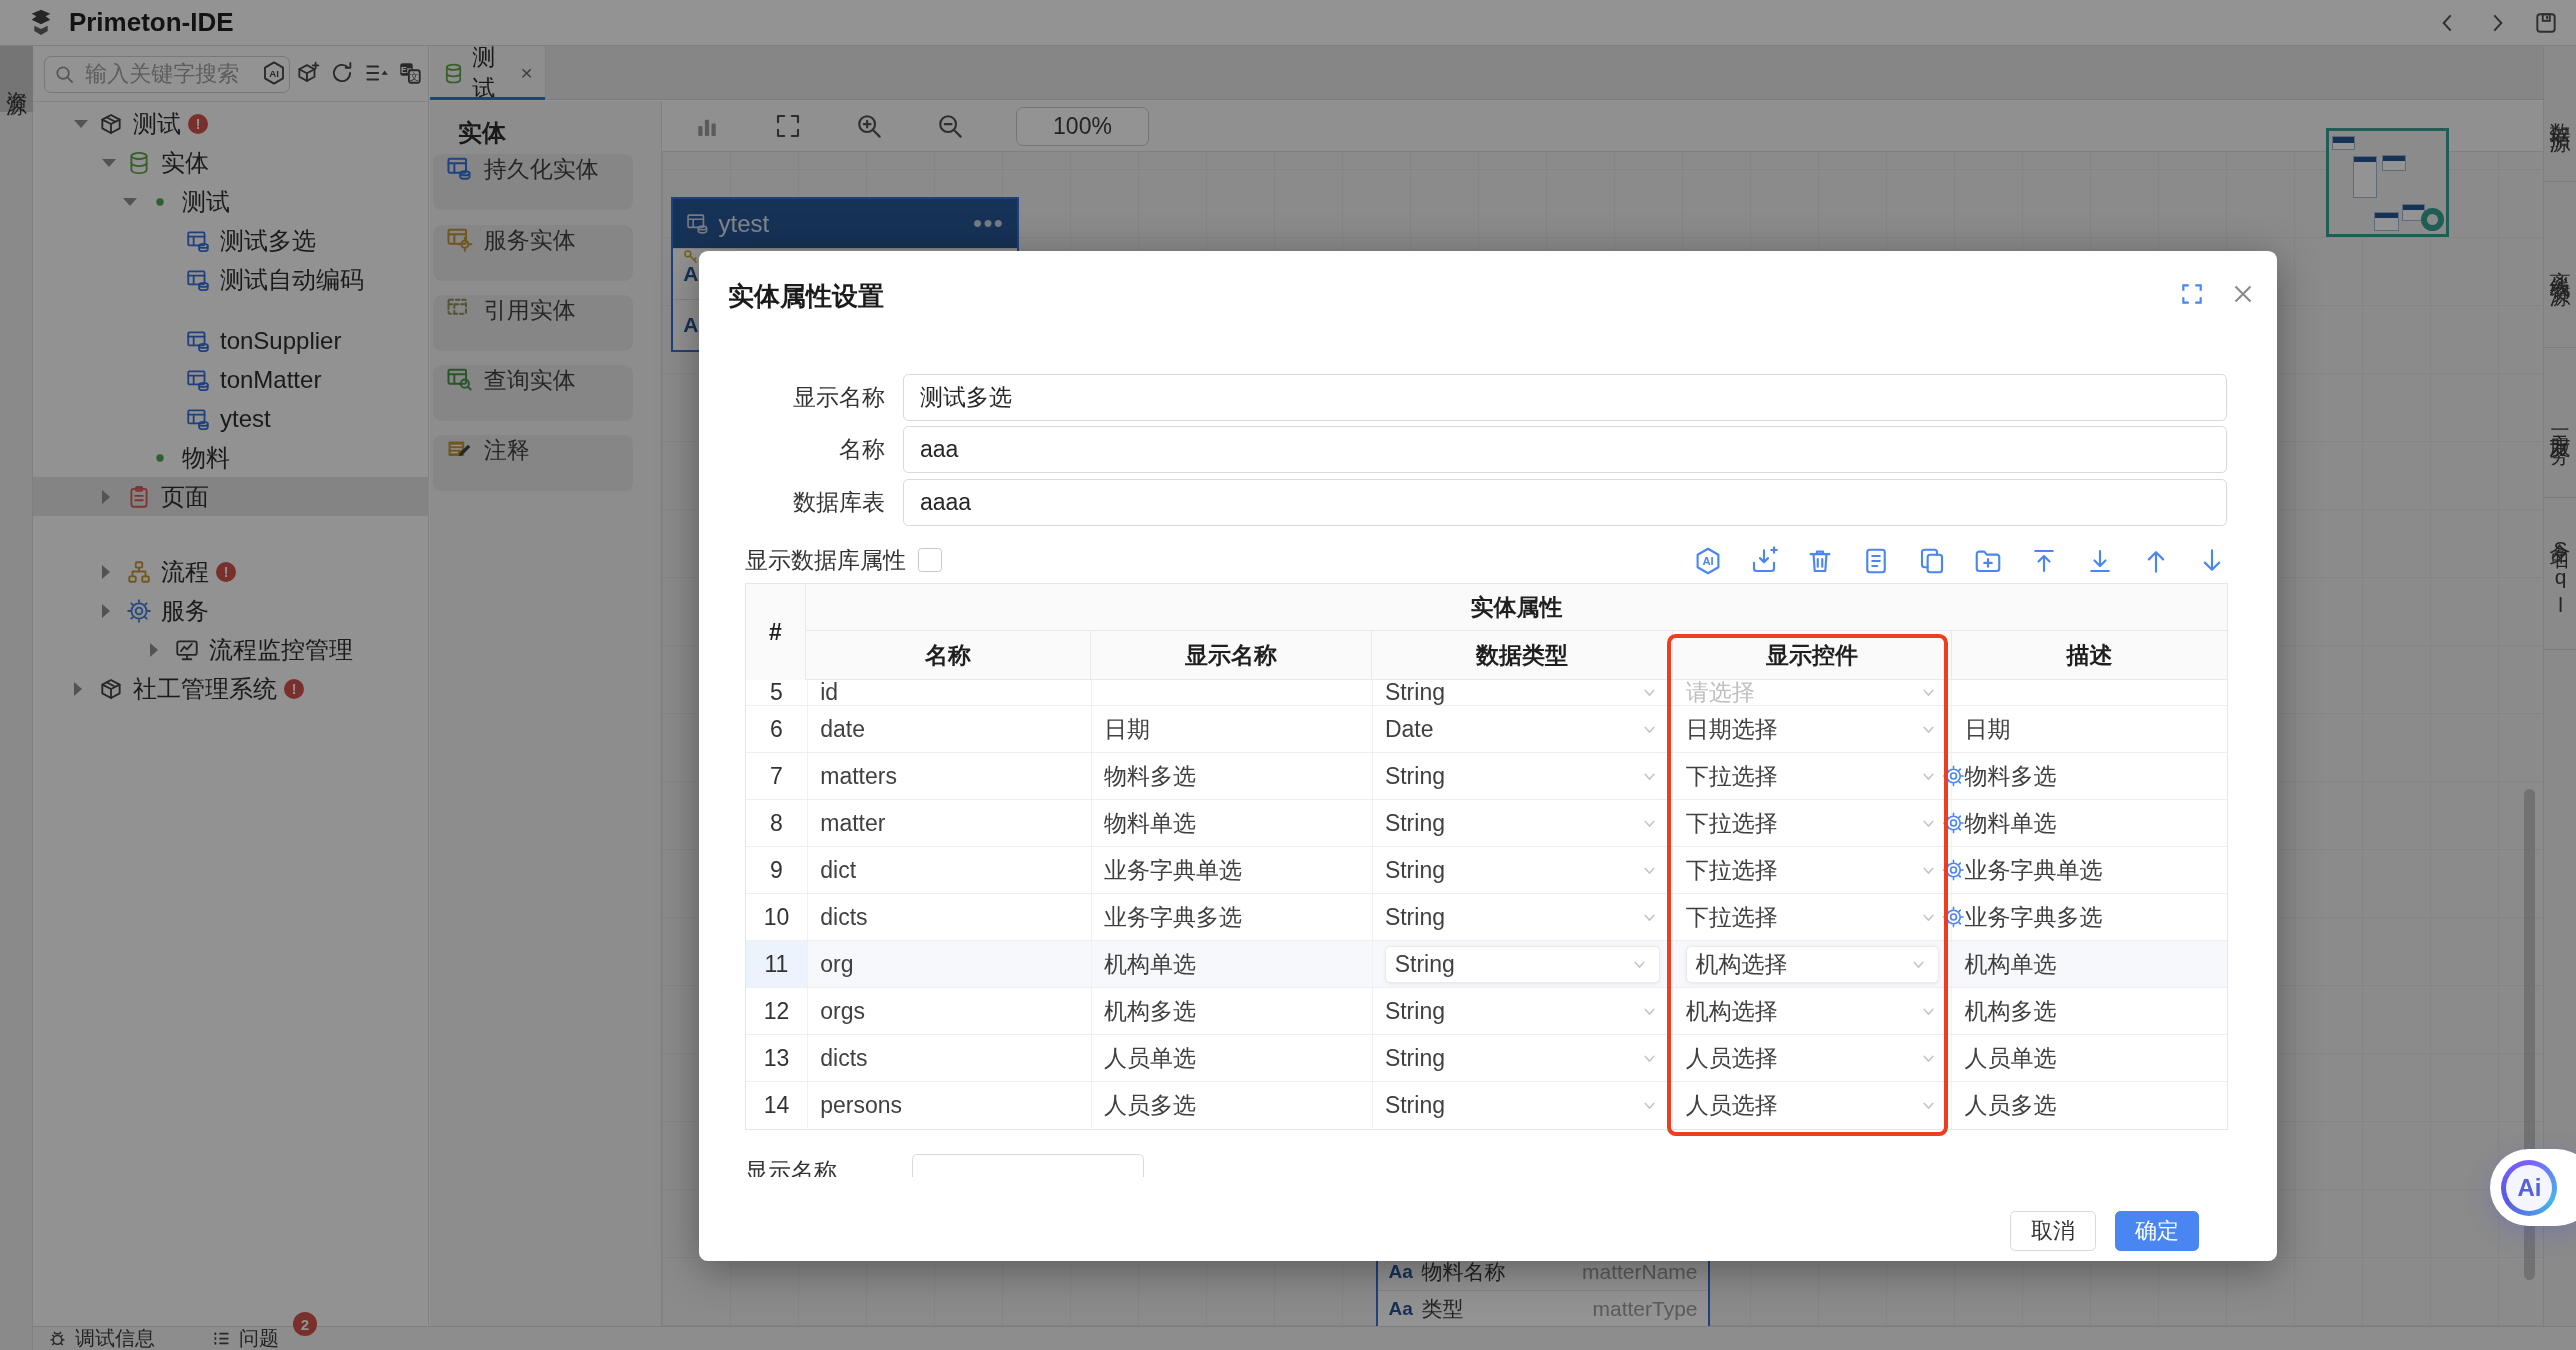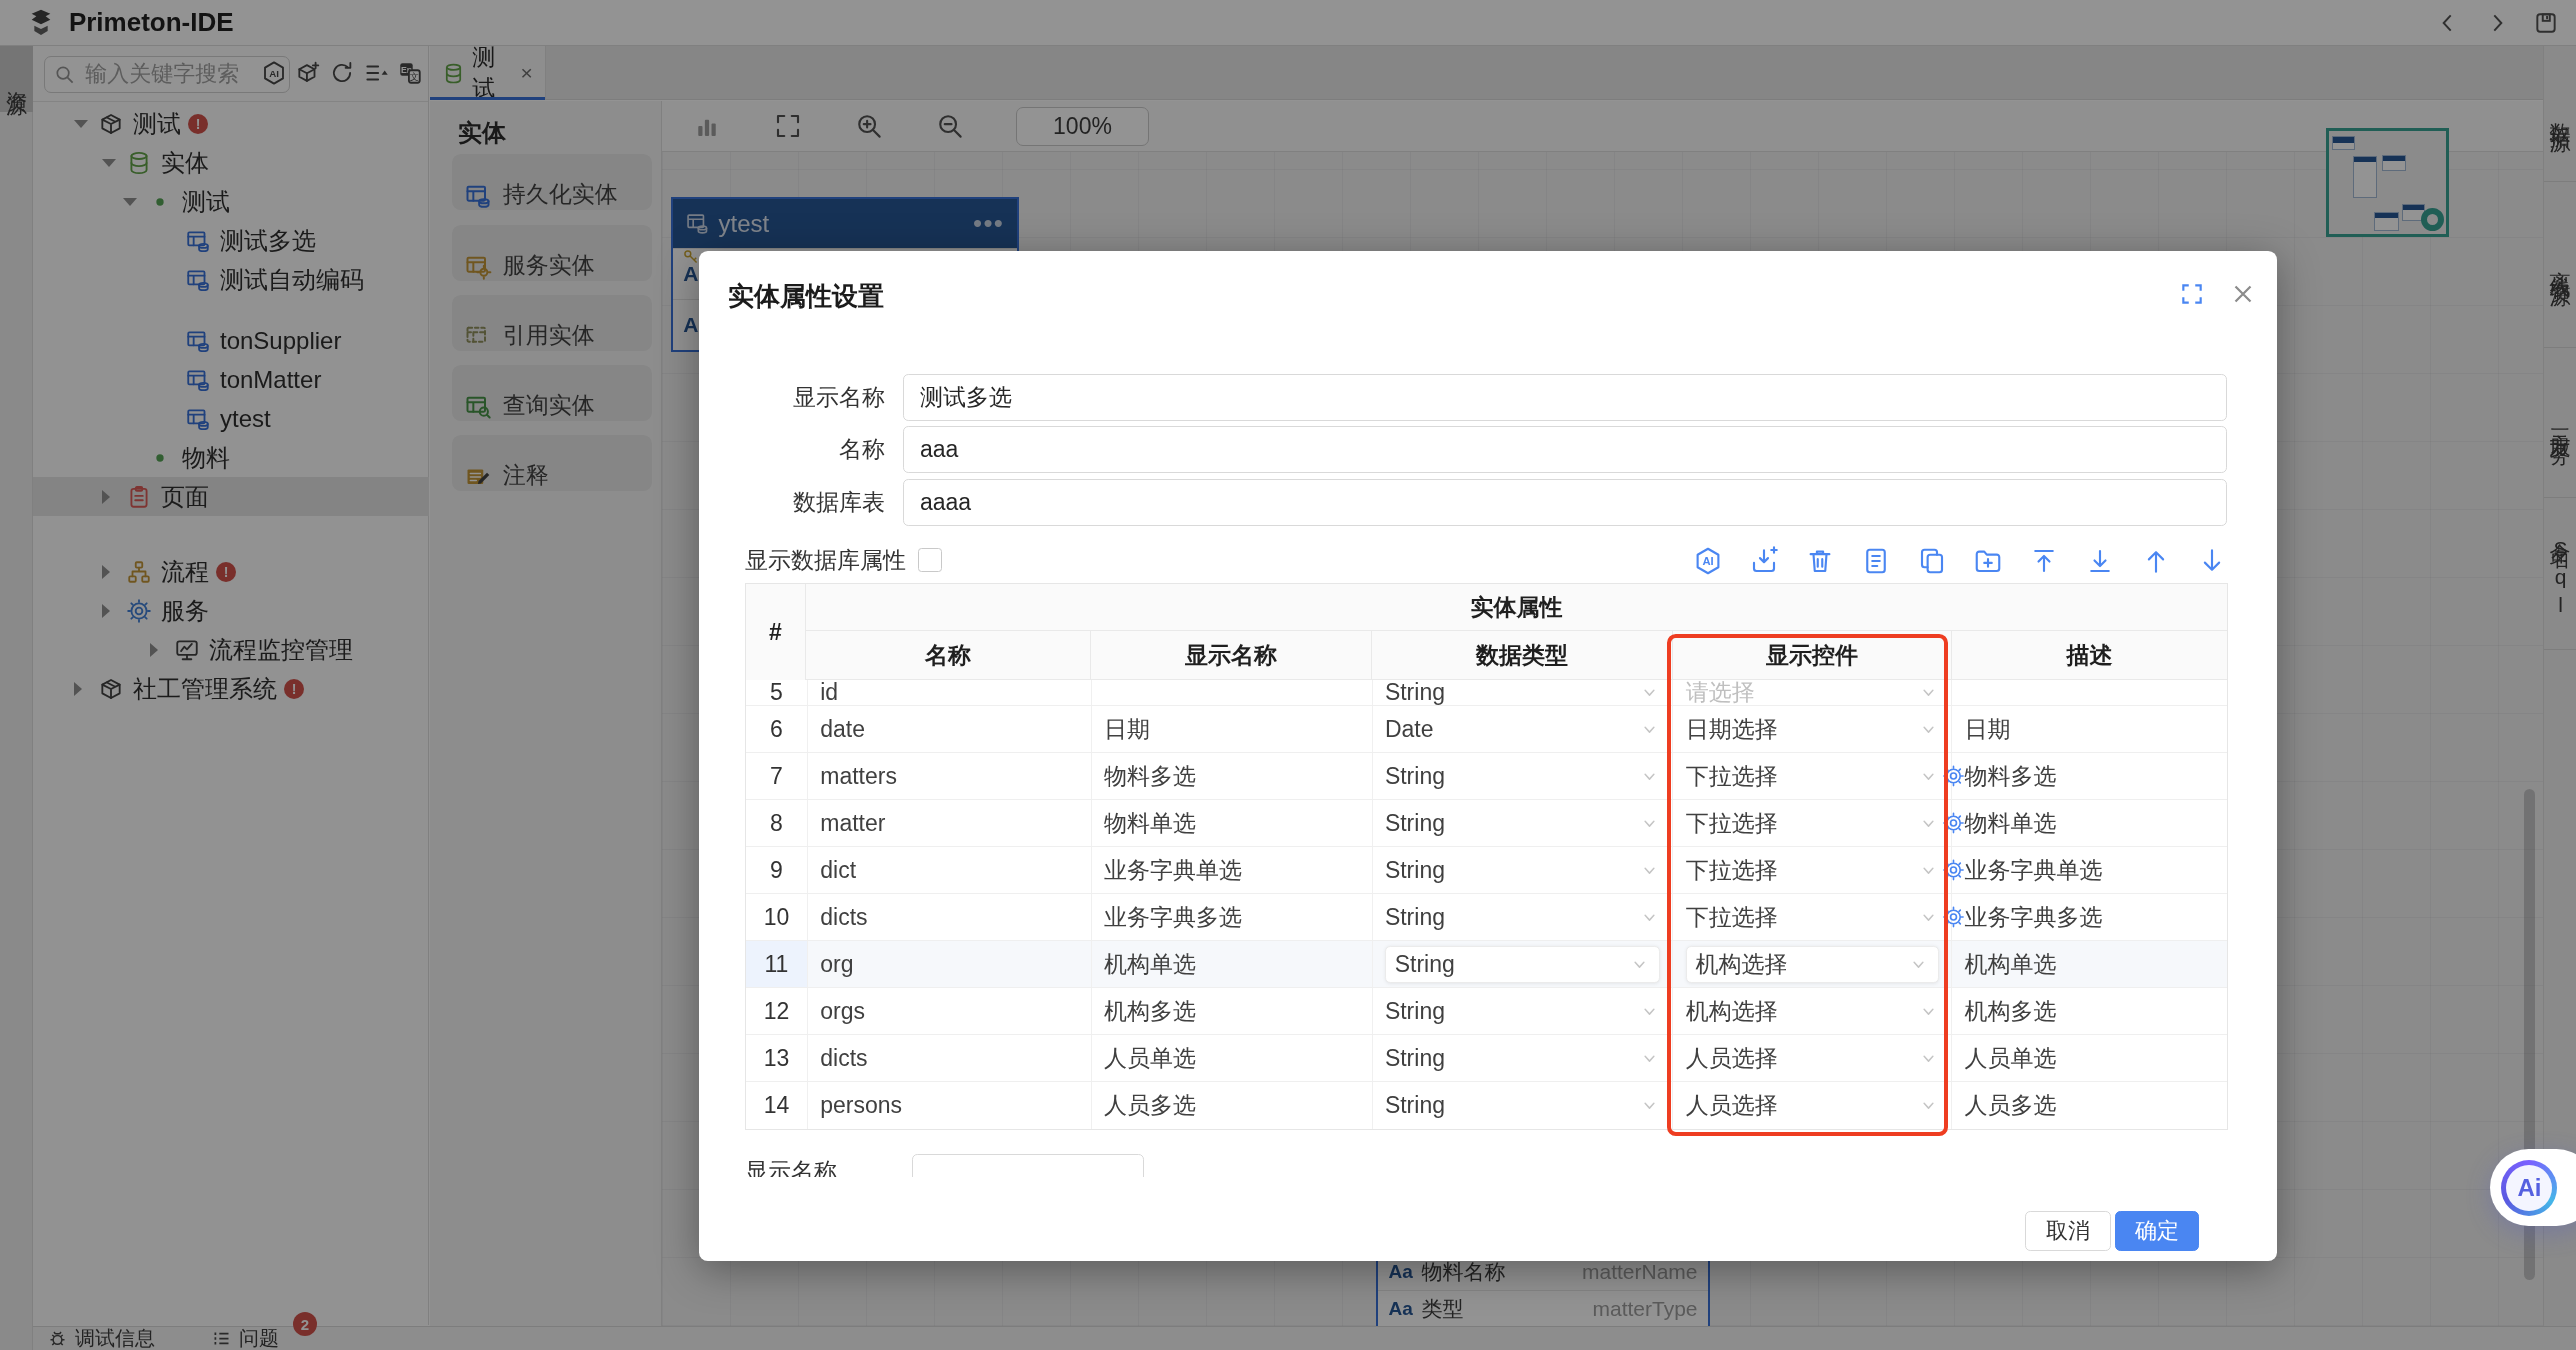--- a/index.html
+++ b/index.html
@@ -47,21 +47,21 @@
   .tabstrip{left:430px;top:46px;width:2113px;height:54px;background:#e7e7e7;border-bottom:0.9px solid #d8d8d8;}
   .etab{position:absolute;left:0;top:0;width:116px;height:54px;background:#f6f6f6;border-right:0.9px solid #dcdcdc;display:flex;align-items:center;padding:0 12.3px;cursor:pointer;}
   .etab::after{content:"";position:absolute;left:0;bottom:0;width:100%;height:3.5px;background:#2f6bd8;}
   .etab .ticon{width:23px;height:23px;margin-right:7px;}
   .etab .tab-label{font-size:23px;color:#222;}
   .etab .tab-close{margin-left:8.8px;font-size:21px;color:#666;cursor:pointer;}
 
   
   .palette{left:430px;top:101px;width:232px;height:1225px;background:#f5f5f5;border-right:0.9px solid #dcdcdc;}
   .palette-title{position:absolute;left:28px;top:16px;font-size:24px;font-weight:bold;color:#222;}
-  .chip{position:absolute;left:22px;width:200px;height:56px;background:#e7e7e7;border-radius:8.8px;display:flex;align-items:flex-end;padding:0 12.3px;cursor:grab;}
+  .chip{position:absolute;left:3px;width:200px;height:56px;background:#e7e7e7;border-radius:8.8px;display:flex;align-items:flex-start;padding:0 12.3px;cursor:grab;}
   .chip .ticon{width:28px;height:28px;margin-right:10.5px;}
   .chip .chip-label{font-size:23px;color:#3a3a3a;white-space:nowrap;}
   .ic-entity-gold{color:#c0912e}.ic-entity-dashed{color:#8a8a56}.ic-entity-query{color:#3f8f3f}.ic-note{color:#c0912e}
 
   
   .canvas{left:662px;top:101px;width:1881px;height:1225px;background:#f0f0f1;
     background-image:linear-gradient(rgba(0,0,0,0.045) 0.9px,transparent 0.9px),linear-gradient(90deg,rgba(0,0,0,0.045) 0.9px,transparent 0.9px);
     background-size:68px 68px;}
   .canvas-toolbar{position:absolute;left:0;top:0;width:1881px;height:51px;background:#fafafa;border-bottom:0.9px solid #ddd;display:flex;align-items:center;}
   .cticon{width:30px;height:30px;color:#4a4a4a;cursor:pointer;}
@@ -138,21 +138,21 @@
   .trow.hl{background:#f6f8fb;}
   .trow.hl .cidx{background:#edf3fd;}
   .trow.hl .selbox{background:#fff;border:0.9px solid #ebebeb;border-radius:5.3px;height:37px;padding:0 8.8px;box-shadow:0 0.9px 3.5px rgba(0,0,0,0.07);}
   .gearic{position:absolute;right:-14px;top:50%;transform:translateY(-50%);width:23px;height:23px;color:#4a86f2;cursor:pointer;z-index:2;background:transparent;}
   .redbox{position:absolute;left:968px;top:383px;width:281px;height:502px;border:4.4px solid #ee3d21;border-radius:8.8px;pointer-events:none;z-index:3;}
 
   .clipwrap{position:absolute;left:46px;top:903px;width:544px;height:23px;overflow:hidden;}
   .clipwrap .cw-label{position:absolute;left:0;top:1.8px;font-size:23px;color:#333;}
   .clipwrap .cw-input{position:absolute;left:167px;top:0;width:232px;height:47px;border:0.9px solid #d9d9d9;border-radius:5.3px;background:#fff;}
 
-  .modal-footer{position:absolute;right:78px;bottom:10.5px;display:flex;gap:4px;}
+  .modal-footer{position:absolute;right:78px;bottom:10.5px;display:flex;gap:19px;}
   .btn{height:40px;border-radius:5.3px;font-size:22px;display:flex;align-items:center;justify-content:center;cursor:pointer;}
   .btn.cancel{width:86px;background:#fff;border:0.9px solid #d9d9d9;color:#333;}
   .btn.ok{width:84px;background:#4a86f2;border:0.9px solid #4a86f2;color:#fff;}
 
   
   .ai-fab{left:2490px;top:1149px;width:105px;height:77px;border-radius:42px;background:#fff;z-index:70;box-shadow:0 7px 24.6px rgba(80,90,200,0.30);cursor:pointer;}
   .ai-ring{position:absolute;left:11.4px;top:10.5px;width:56px;height:56px;border-radius:50%;background:conic-gradient(#7b61ff,#45b6e8,#5a5ae0,#7b61ff);display:flex;align-items:center;justify-content:center;}
   .ai-inner{width:46px;height:46px;border-radius:50%;background:#f4f5ff;display:flex;align-items:center;justify-content:center;font-size:24px;font-weight:800;color:#5560e0;}
 </style>
 </head>

